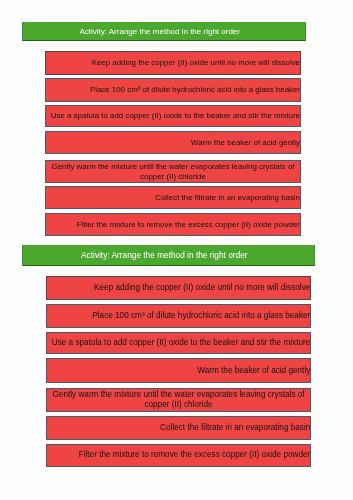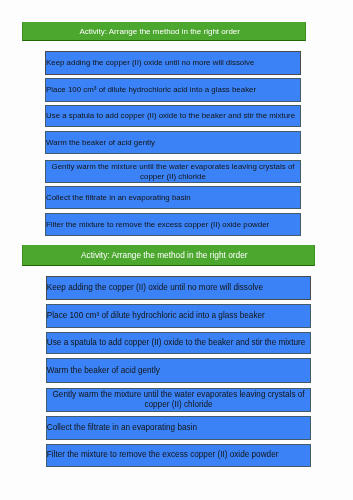--- a/index.html
+++ b/index.html
@@ -48,25 +48,25 @@
     width: 293.4px; height: 21.1px;
     font-size: 8.3px;
     padding-right: 8.4px;
     padding-top: 0.6px;
   }
 
   
   .step-box {
     position: absolute;
     box-sizing: border-box;
-    background: #3b82f6;
+    background: #ef4444;
     border: 1px solid #445b6a;
     display: flex;
     align-items: center;
-    justify-content: flex-start;
+    justify-content: flex-end;
     text-align: center;
     color: #141414;
   }
   .step-box.first-step { border-color: #4a4a4a; }
   .step-text { display: block; }
 
   
   .sec1 .step-box { left: 45px; width: 256px; font-size: 7.9px; line-height: 9.95px; }
   .sec1 .s1 { top: 51.40px;  height: 23.30px; }
   .sec1 .s2 { top: 78.40px;  height: 23.30px; }

